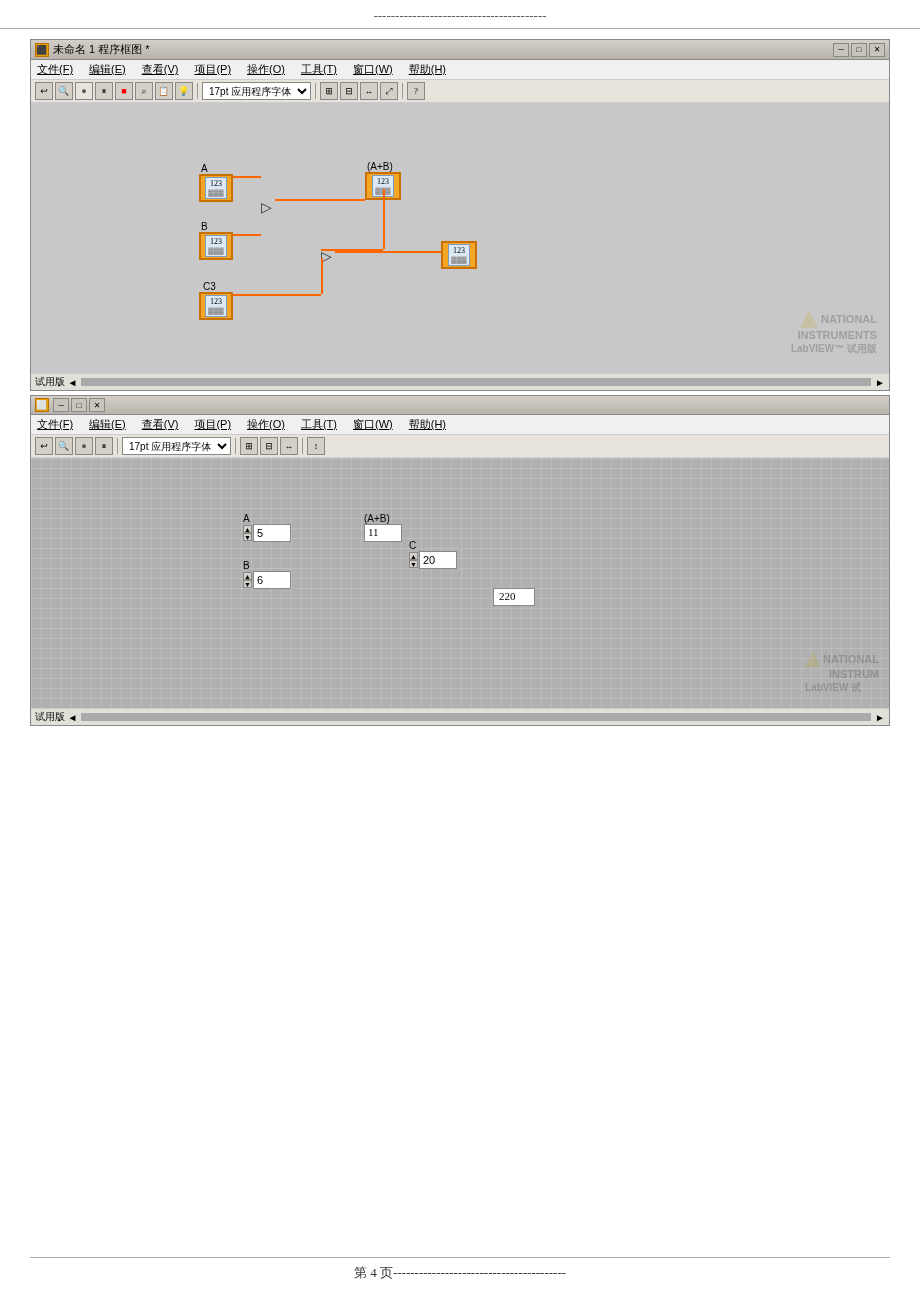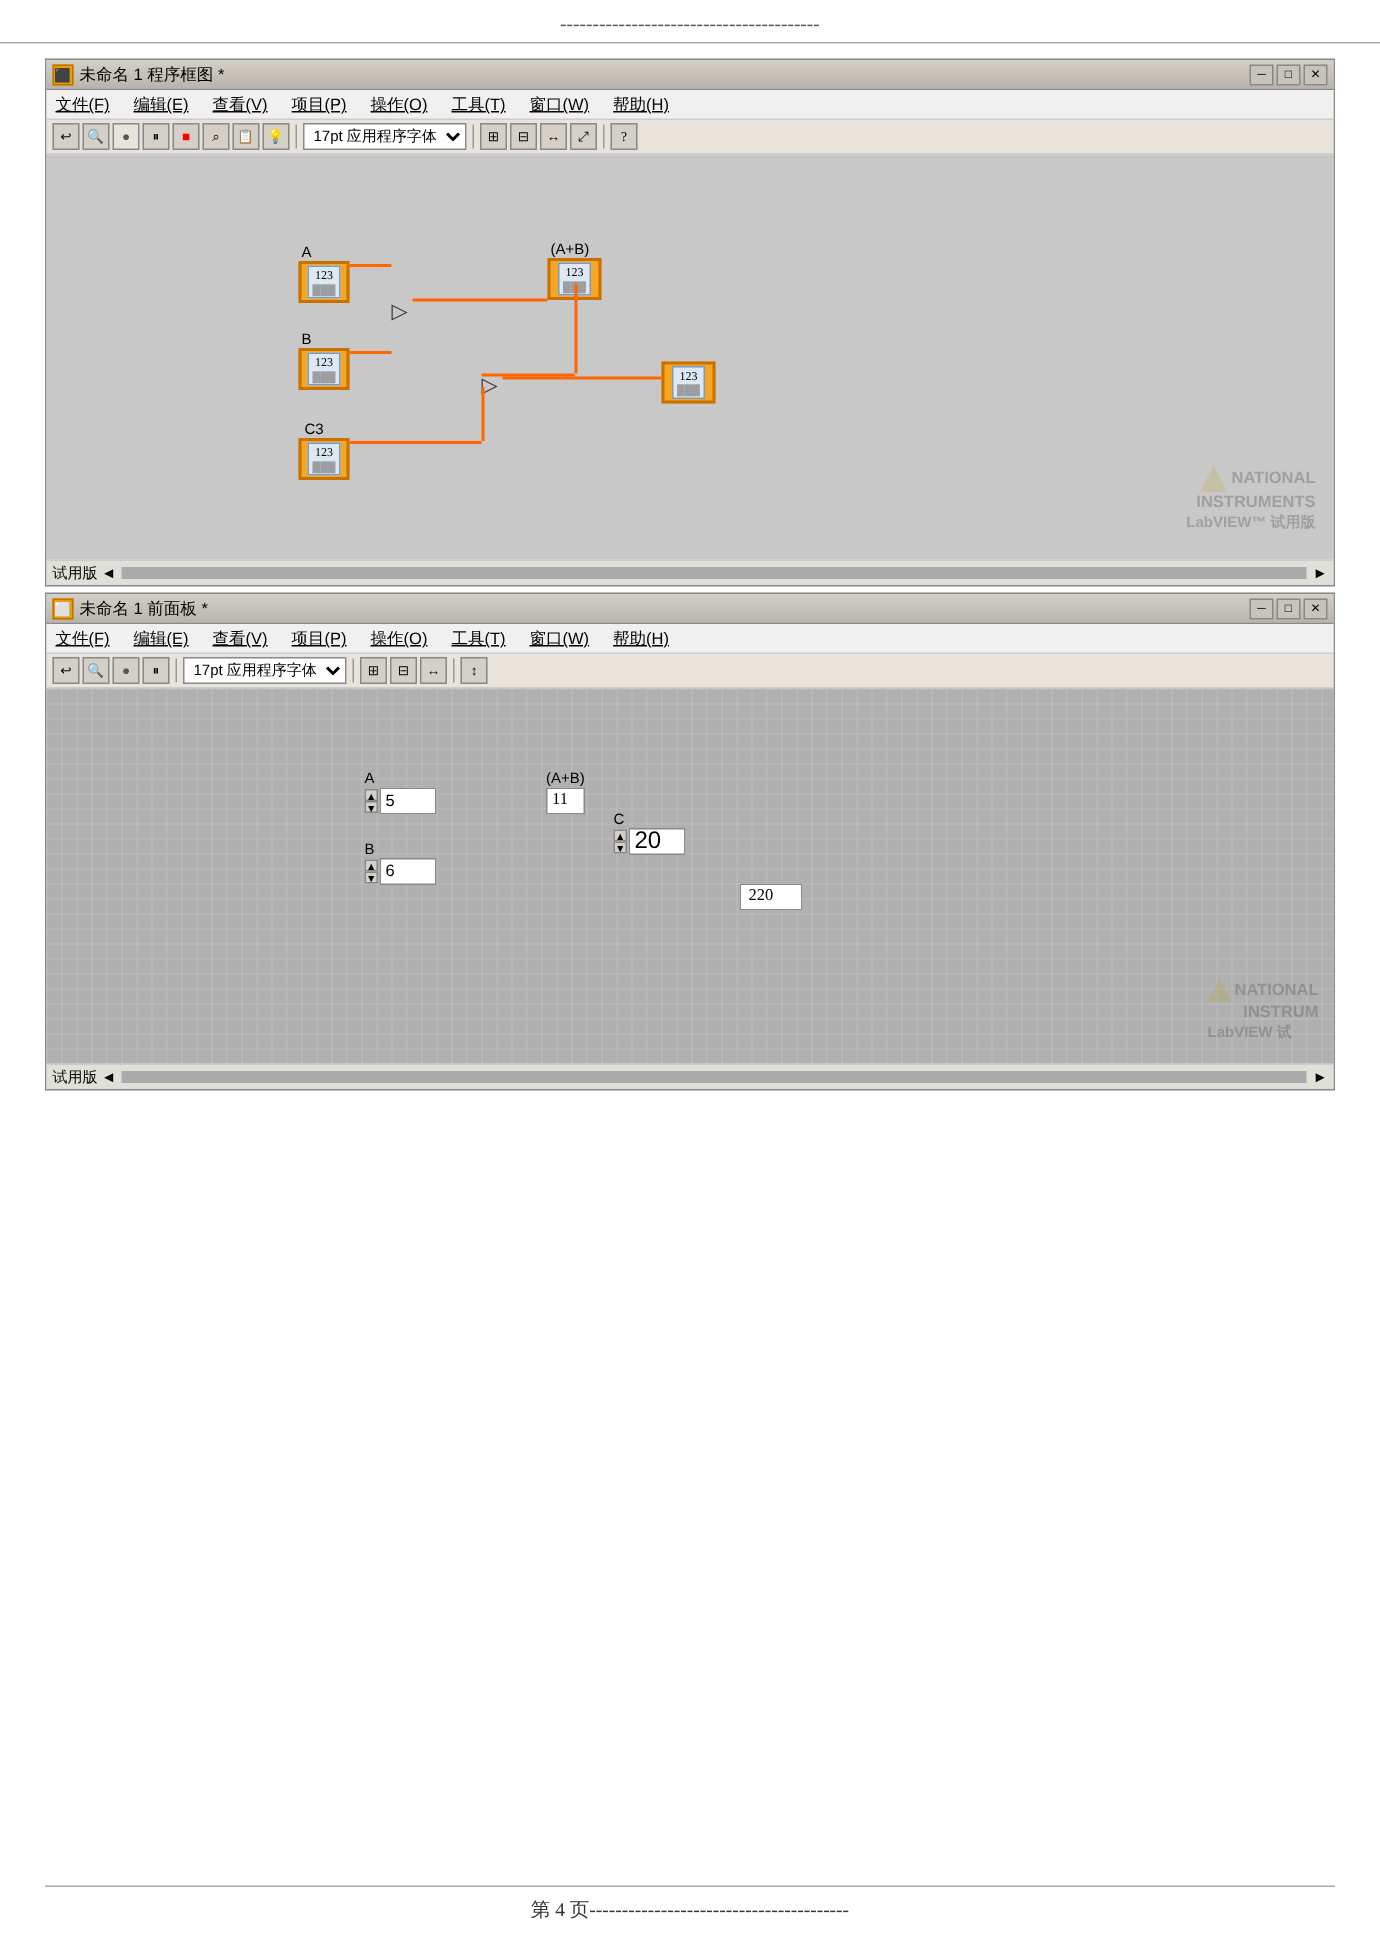--- a/index.html
+++ b/index.html
@@ -338,21 +338,20 @@
       <span>►</span>
     </div>
   </div>
 
   <div class="lv-window" style="width:100%; margin-top:4px;">
 
     <div class="lv-titlebar">
       <div class="lv-titlebar-icon">
         <span>⬜</span>
       </div>
-      <span class="lv-titlebar-title">未命名 1 前面板 *</span>
       <div class="lv-titlebar-btns">
         <div class="lv-titlebar-btn">─</div>
         <div class="lv-titlebar-btn">□</div>
         <div class="lv-titlebar-btn">✕</div>
       </div>
     </div>
 
     <div class="lv-menubar">
       <span class="lv-menubar-item">文件(F)</span>
       <span class="lv-menubar-item">编辑(E)</span>
@@ -400,31 +399,31 @@
           <div style="display:flex; flex-direction:column; margin-right:1px;">
             <div style="width:9px; height:8px; background:#d4d0c8; border:1px solid #888; font-size:7px; text-align:center; cursor:pointer;">▲</div>
             <div style="width:9px; height:8px; background:#d4d0c8; border:1px solid #888; font-size:7px; text-align:center; cursor:pointer;">▼</div>
           </div>
           <input type="text" value="6" style="border: 1px solid rgb(136, 136, 136); background: white; font-size: 11px; padding: 1px 3px; height: 18px; width: 38px;">
         </div>
       </div>
 
       <div style="position:absolute; left:333px; top:55px;">
         <div style="font-size:10px; font-family:'Microsoft YaHei',sans-serif;">(A+B)</div>
-        <div style="border:1px solid #888; background:white; font-size:11px; padding:1px 3px; height:18px; width:26px;">11</div>
+        <div style="border:1px solid #888; background:white; font-size:11px; padding:1px 3px; height:18px; width:38px;">11</div>
       </div>
 
       <div style="position:absolute; left:378px; top:82px;">
         <div style="font-size:10px; font-family:'Microsoft YaHei',sans-serif;">C</div>
         <div style="display:flex; align-items:center;">
           <div style="display:flex; flex-direction:column; margin-right:1px;">
             <div style="width:9px; height:8px; background:#d4d0c8; border:1px solid #888; font-size:7px; text-align:center; cursor:pointer;">▲</div>
             <div style="width:9px; height:8px; background:#d4d0c8; border:1px solid #888; font-size:7px; text-align:center; cursor:pointer;">▼</div>
           </div>
-          <input type="text" value="20" style="border: 1px solid rgb(136, 136, 136); background: white; font-size: 16px; padding: 1px 3px; height: 18px; width: 38px;">
+          <input type="text" value="20" style="border: 1px solid rgb(136, 136, 136); background: white; font-size: 11px; padding: 1px 3px; height: 18px; width: 38px;">
         </div>
       </div>
 
       <div style="position:absolute; left:462px; top:130px;">
         <div style="border:1px solid #888; background:white; font-size:11px; padding:1px 5px; height:18px; width:42px;">220</div>
       </div>
 
       <div class="ni-watermark" style="right:10px; bottom:14px;">
         <div style="display:flex; align-items:center; justify-content:flex-end;">
           <svg width="16" height="16" viewBox="0 0 16 16" style="margin-right:2px; opacity:0.5;">

